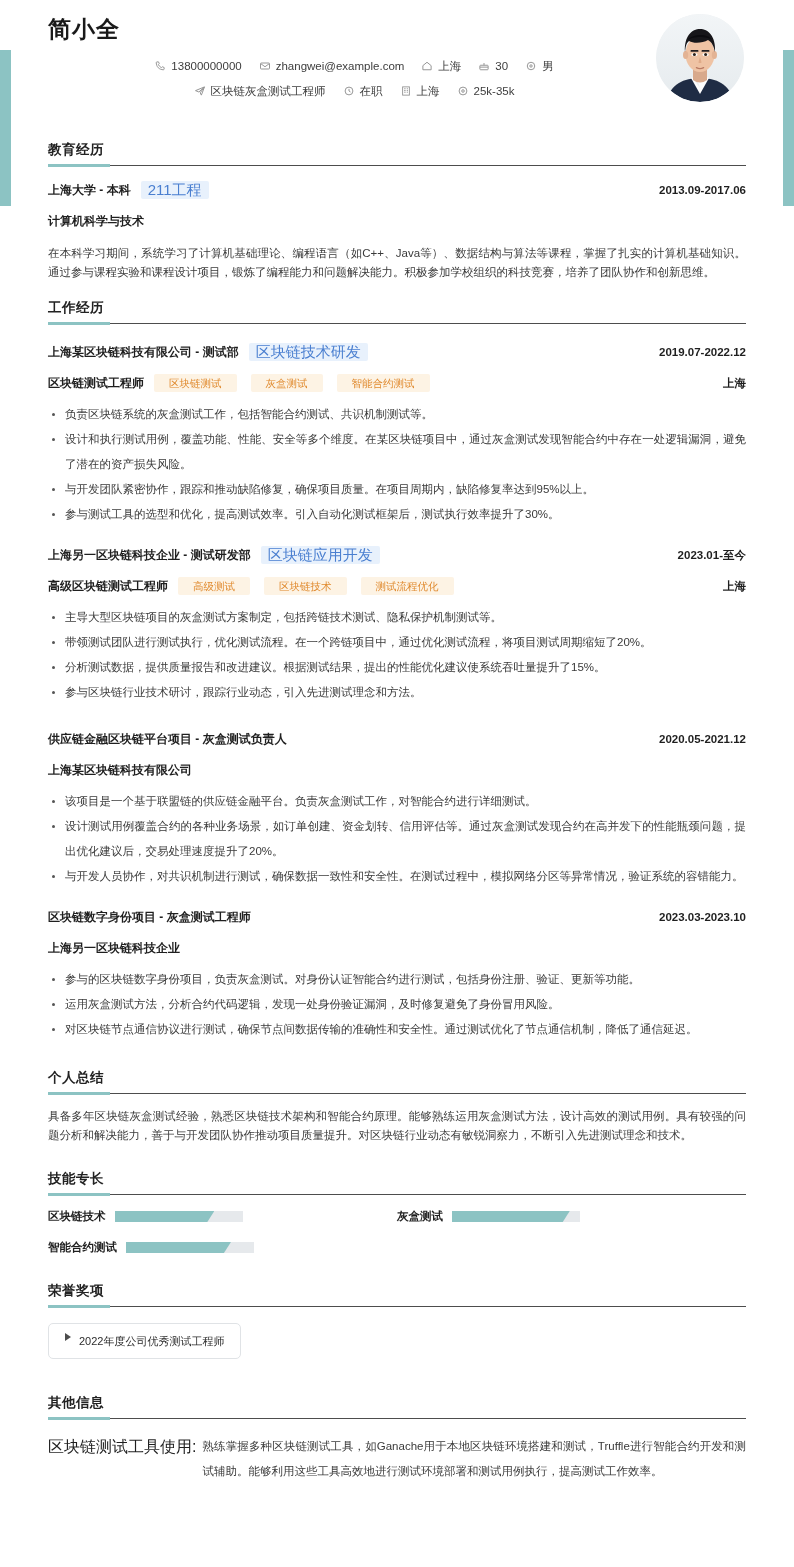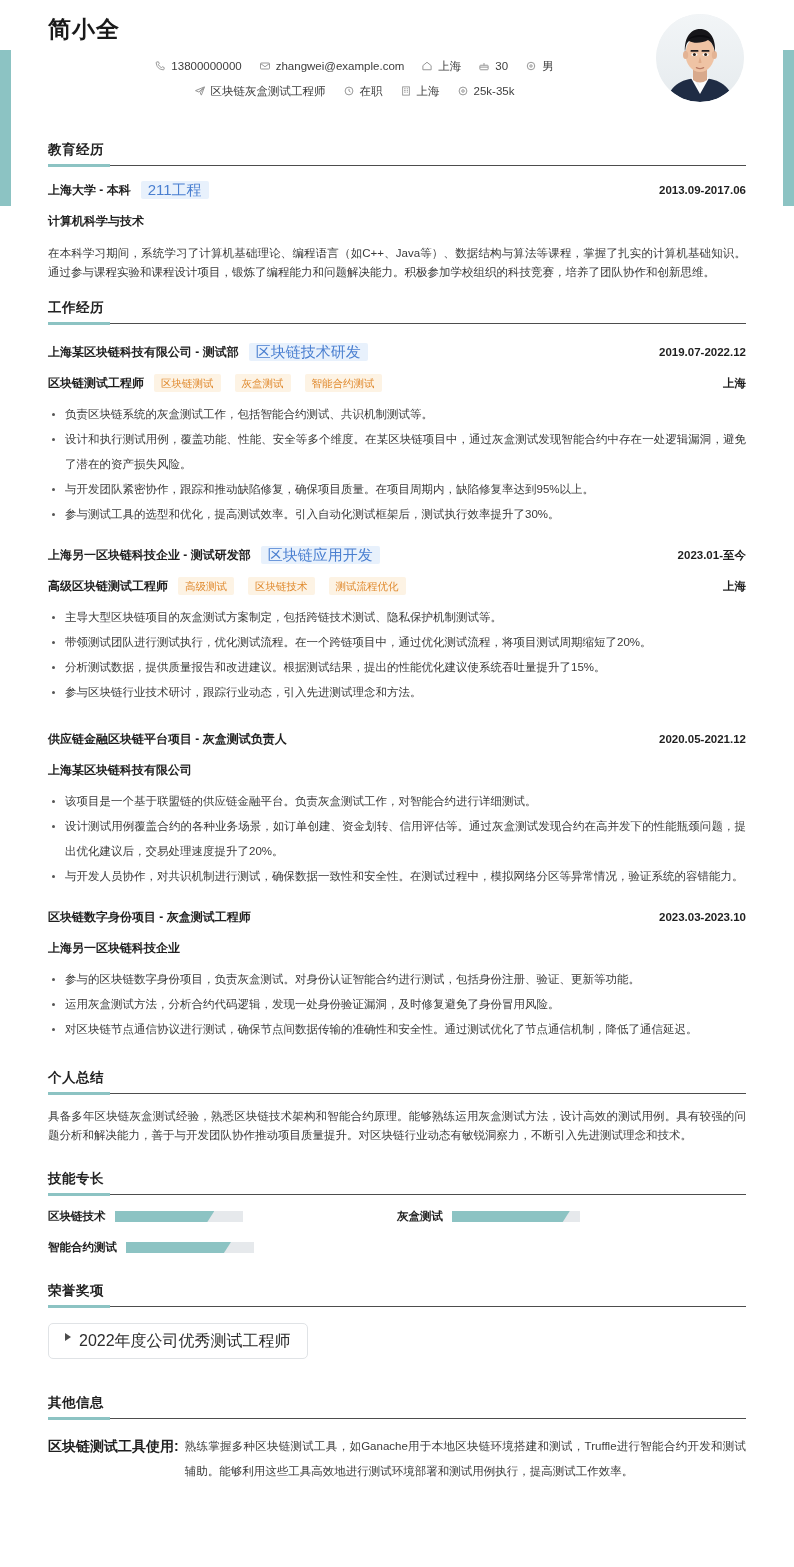--- a/index.html
+++ b/index.html
@@ -175,21 +175,21 @@
     line-height: 14px;
     border-radius: 2px;
     white-space: nowrap;
   }
   .tag-orange {
     display: inline-block;
     font-size: 10.5px;
     font-weight: normal;
     color: #e08a2e;
     background: #fdf3e4;
-    padding: 2px 7px;
+    padding: 2px 15px;
     line-height: 14px;
     border-radius: 2px;
     white-space: nowrap;
     margin-right: 4px;
   }
 
   ul.bullets {
     list-style: none;
     margin-top: 9px;
   }
@@ -255,43 +255,43 @@
   }
 
   
   .awards { margin-top: 16px; display: flex; flex-wrap: wrap; gap: 10px; }
   .award-chip {
     display: inline-flex;
     gap: 8px;
     border: 1px solid #e0e3e6;
     border-radius: 5px;
     padding: 9px 16px;
-    font-size: 16px;
+    font-size: 11px;
     color: #2d2d2d;
     background: #fff;
     line-height: 16px;
   }
   .award-arrow {
     display: inline-block;
     width: 0; height: 0;
     border-left: 6px solid #4d4d4d;
     border-top: 4px solid transparent;
     border-bottom: 4px solid transparent;
   }
 
   
   .other-row {
     display: flex;
     margin-top: 15px;
     gap: 6px;
     align-items: flex-start;
   }
   .other-label {
-    font-size: 14px;
-    font-weight: bold;
+    font-size: 16px;
+    font-weight: normal;
     color: #1f1f1f;
     white-space: nowrap;
     line-height: 25px;
     flex: 0 0 auto;
   }
   .other-value {
     font-size: 11.5px;
     color: #3a3a3a;
     line-height: 25px;
     text-align: justify;

